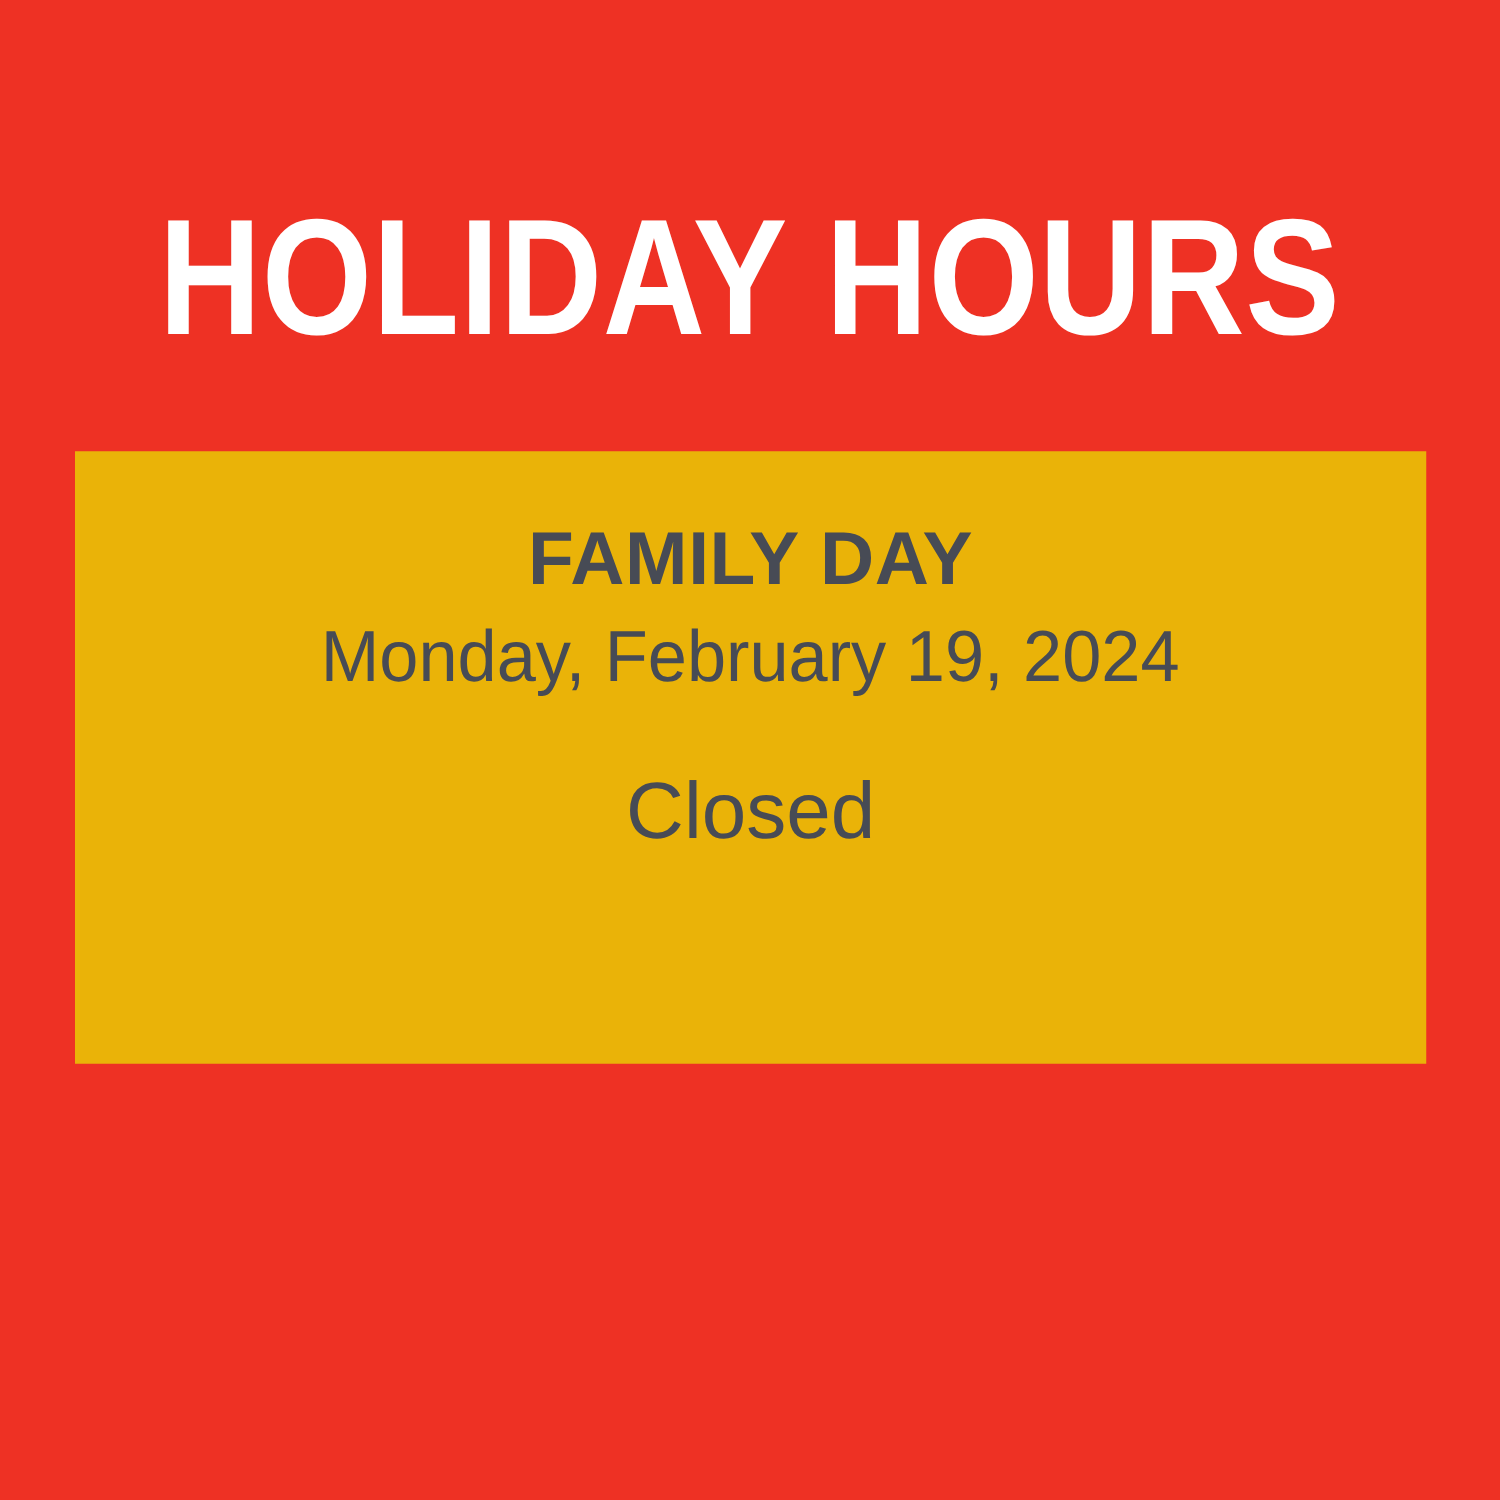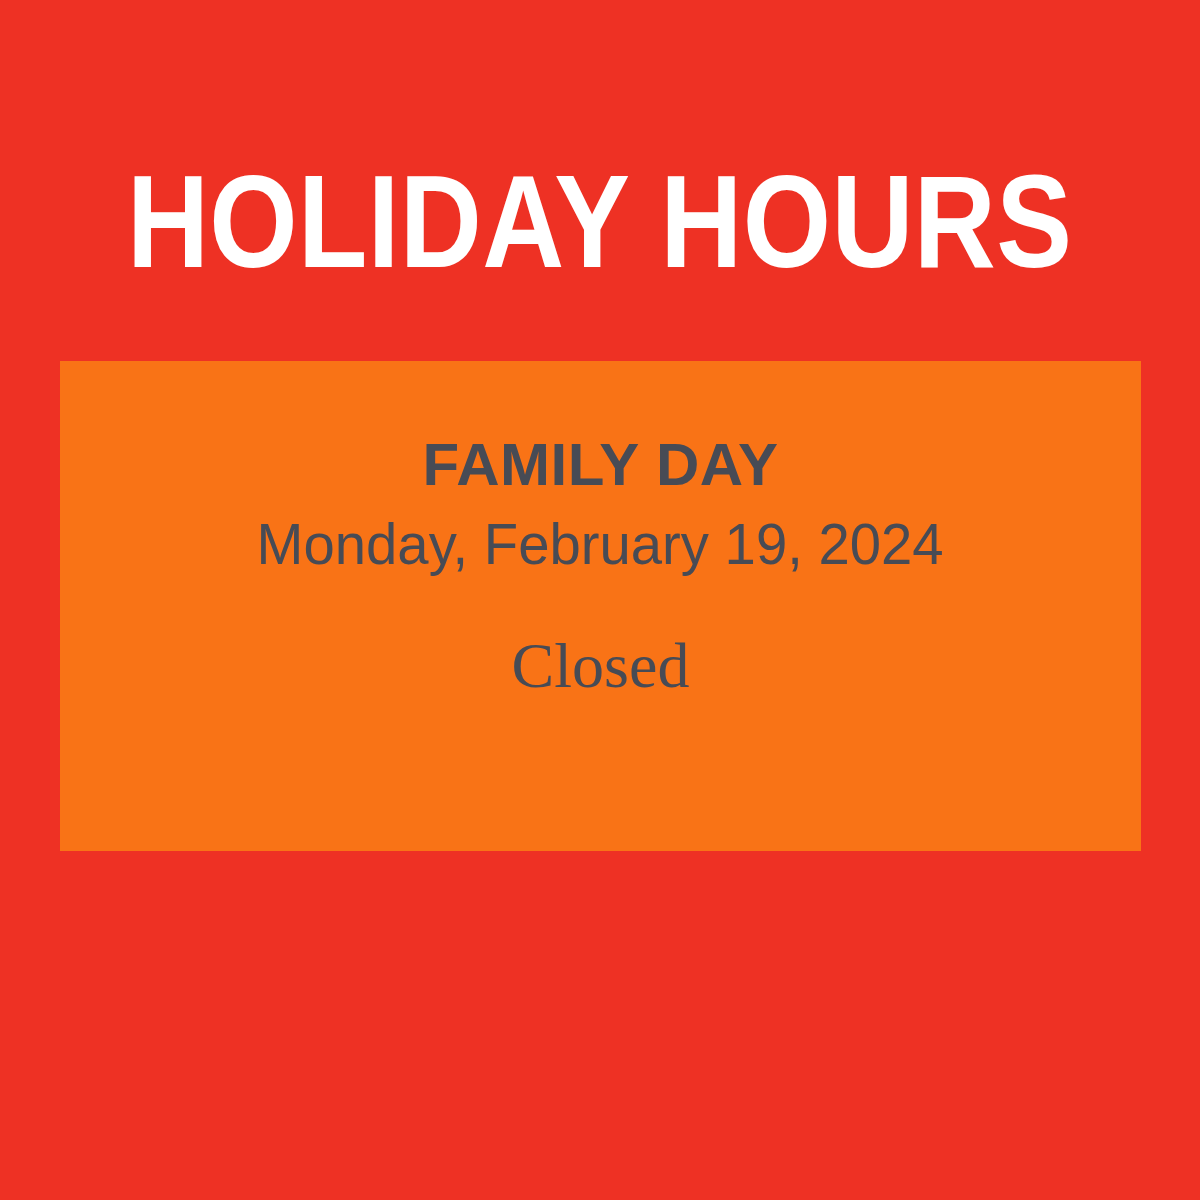--- a/index.html
+++ b/index.html
@@ -47,27 +47,27 @@
     white-space: nowrap;
   }
 
   
   .card {
     position: absolute;
     left: 60px;
     top: 361px;
     width: 1081px;
     height: 490px;
-    background: #f97316;
+    background: #eab308;
     box-sizing: border-box;
     display: flex;
     flex-direction: column;
     align-items: center;
     justify-content: flex-start;
-    padding-top: 72px;
+    padding-top: 54px;
   }
 
   .holiday-name {
     color: #474b55;
     font-family: "Liberation Sans", sans-serif;
     font-weight: 700;
     font-size: 60px;
     line-height: 1.08;
     letter-spacing: 0.5px;
     white-space: nowrap;
@@ -81,21 +81,21 @@
     font-size: 58px;
     line-height: 1.12;
     letter-spacing: 0px;
     white-space: nowrap;
     margin: 14px 0 0 0;
     transform: scaleX(0.97);
   }
 
   .holiday-status {
     color: #474b55;
-    font-family: Liberation Serif, serif;
+    font-family: Liberation Sans, sans-serif;
     font-weight: 400;
     font-size: 64px;
     line-height: 1.1;
     letter-spacing: 0px;
     white-space: nowrap;
     margin: 54px 0 0 0;
   }
 
   
   .footer {

